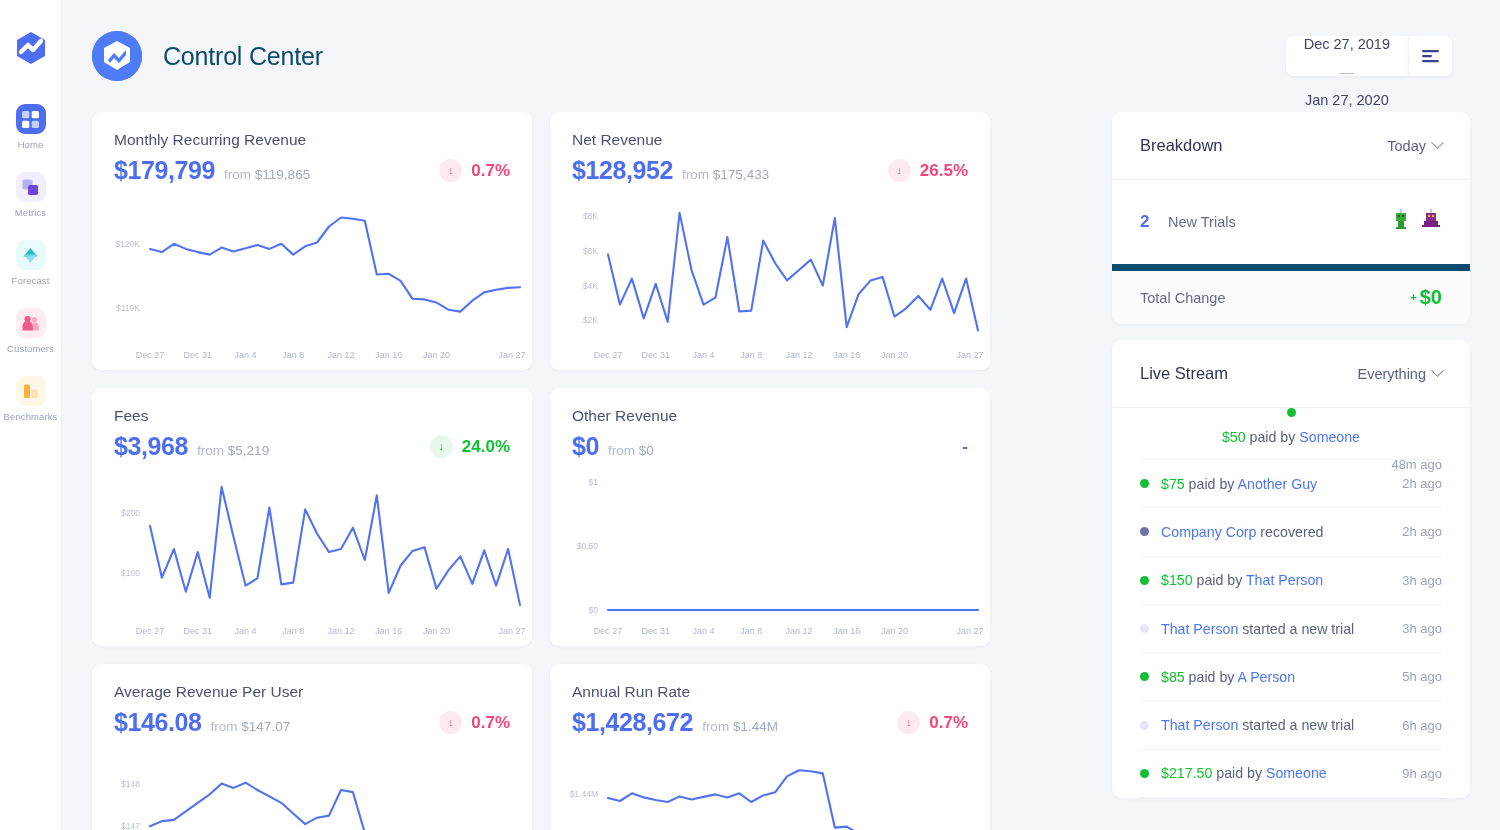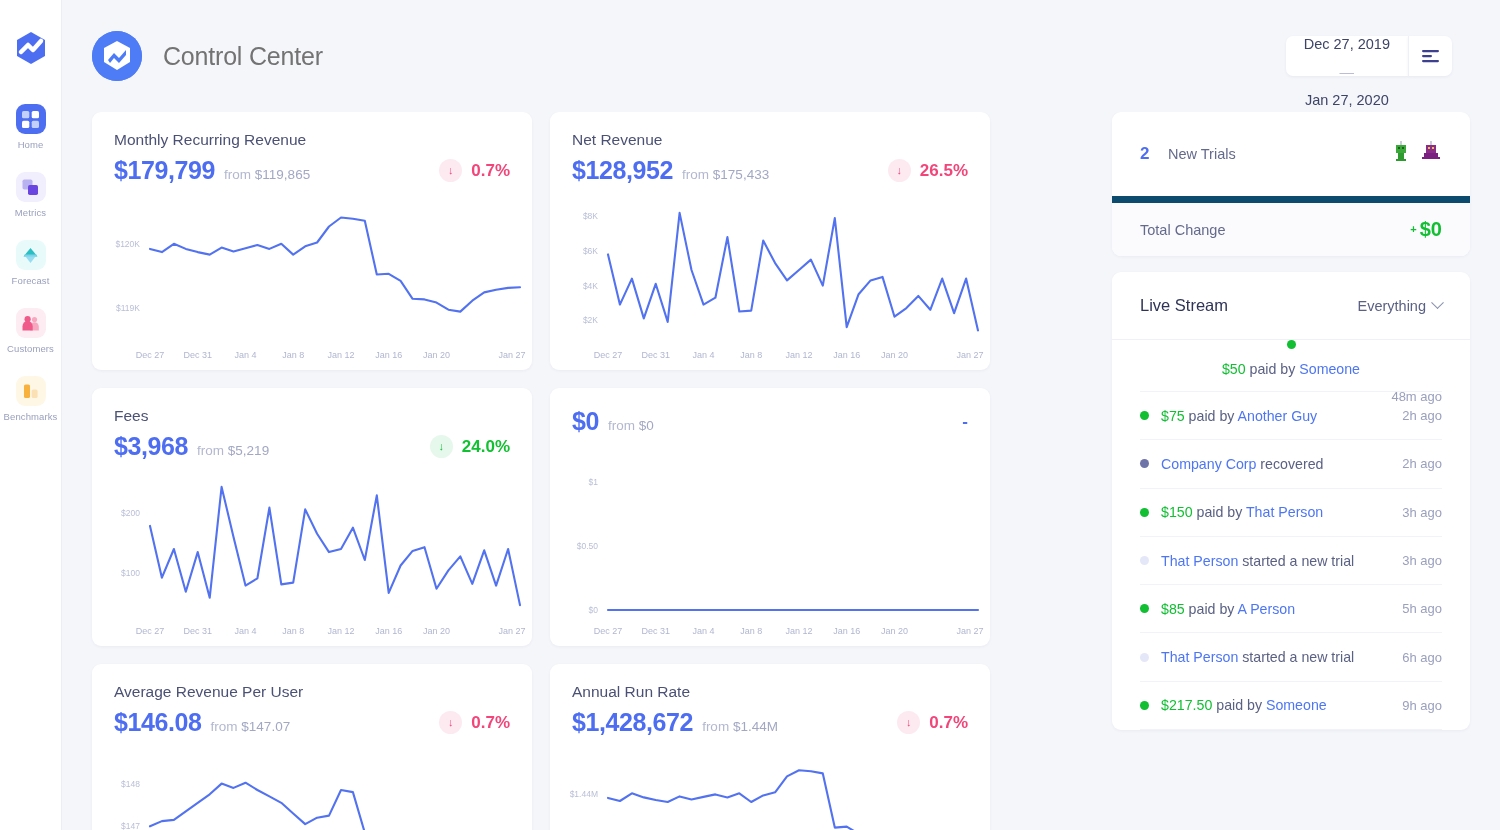--- a/index.html
+++ b/index.html
@@ -37,21 +37,21 @@
   .topbar {
     height: 112px; flex: 0 0 112px;
     display: flex; align-items: center;
     padding: 0 48px 0 30px;
   }
   .brand { display: flex; align-items: center; gap: 21px; }
   .brand-badge {
     width: 50px; height: 50px; border-radius: 50%;
     background: #4e7cf6; display: flex; align-items: center; justify-content: center;
   }
-  .brand-title { font-size: 25px; color: #737373; font-weight: 400; letter-spacing: -.2px; }
+  .brand-title { font-size: 25px; color: #0c4a6e; font-weight: 400; letter-spacing: -.2px; }
   .topbar-right { margin-left: auto; display: flex; align-items: center; }
   .daterange {
     background: #fff; border-radius: 7px 0 0 7px;
     height: 40px; display: flex; align-items: center; gap: 12px;
     padding: 0 18px; font-size: 14.5px; color: #3d4468;
     box-shadow: 0 1px 3px rgba(60,70,120,.07);
     flex-direction: column;
   }
   .daterange .dash { color: #b9bed6; }
   .menu-btn {
@@ -309,20 +309,21 @@
                 <text class="xtick" x="201.2" y="166">Jan 8</text>
                 <text class="xtick" x="249.0" y="166">Jan 12</text>
                 <text class="xtick" x="296.7" y="166">Jan 16</text>
                 <text class="xtick" x="344.5" y="166">Jan 20</text>
                 <text class="xtick" x="420.0" y="166">Jan 27</text>
                 <path class="spark" d="M58.0 57.9 L69.9 109.7 L81.9 81.0 L93.8 123.7 L105.7 84.1 L117.7 129.8 L129.6 18.9 L141.5 68.9 L153.5 117.6 L165.4 110.3 L177.4 39.6 L189.3 116.4 L201.2 114.6 L213.2 41.4 L225.1 65.8 L237.0 84.1 L249.0 81.0 L260.9 59.7 L272.8 92.0 L284.8 27.4 L296.7 124.9 L308.6 97.5 L320.6 82.9 L332.5 79.2 L344.5 120.7 L356.4 102.4 L368.3 88.4 L380.3 115.8 L392.2 82.3 L404.1 117.6 L416.1 81.0 L428.0 137.1"></path>
               </svg>
             </div>
           </article>
           <article class="card">
+            <div class="card-title">Other Revenue</div>
             <div class="card-figures">
               <span class="card-value">$0</span>
               <span class="card-from">from <b>$0</b></span>
               <span class="delta-none">-</span>
             </div>
             <div class="chart-wrap">
               <svg viewBox="0 0 440 178">
                 <text class="ytick" x="48" y="145.0" text-anchor="end">$0</text>
                 <text class="ytick" x="48" y="81.0" text-anchor="end">$0.50</text>
                 <text class="ytick" x="48" y="17.0" text-anchor="end">$1</text>
@@ -372,20 +373,27 @@
                 <text class="ytick" x="48" y="52.8" text-anchor="end">$1.44M</text>
                 <path class="spark" d="M58.0 53.9 L69.9 57.0 L81.9 49.3 L93.8 53.4 L105.7 56.0 L117.7 58.0 L129.6 52.4 L141.5 55.5 L153.5 52.9 L165.4 50.4 L177.4 53.4 L189.3 49.3 L201.2 58.0 L213.2 51.4 L225.1 48.3 L237.0 32.4 L249.0 26.3 L260.9 27.3 L272.8 29.4 L284.8 83.6 L296.7 82.6 L308.6 89.8 L320.6 105.1 L332.5 106.2 L344.5 109.2 L356.4 114.4 L368.3 115.9 L380.3 107.2 L392.2 101.0 L404.1 99.0 L416.1 96.9 L428.0 96.4"></path>
               </svg>
             </div>
           </article>
         </section>
 
       <aside class="side-col">
 
         <div class="panel">
+          <div class="panel-head">
+            <span class="panel-title">Breakdown</span>
+            <span class="panel-select">
+              <span>Today</span>
+              <i class="chev"></i>
+            </span>
+          </div>
           <div id="breakdown-rows">
               <div class="bd-row">
                 <span class="bd-count">2</span>
                 <span class="bd-label">New Trials</span>
                 <span class="bd-avatars">
                   <span><svg class="pixavatar" width="20" height="22" viewBox="0 0 10 11" shape-rendering="crispEdges" aria-hidden="true">
                       <rect x="4" y="0" width="1" height="2" fill="#c9ccd6"></rect>
                       <rect x="2" y="2" width="5" height="4" fill="#3aa93a"></rect>
                       <rect x="3" y="3" width="1" height="1" fill="#1c5c1c"></rect>
                       <rect x="5" y="3" width="1" height="1" fill="#1c5c1c"></rect>

